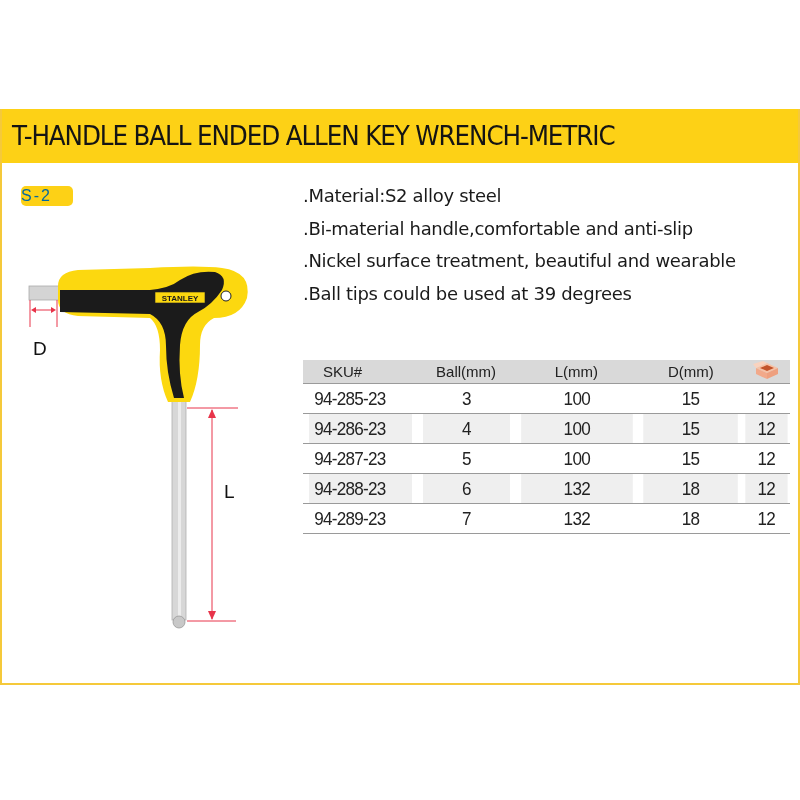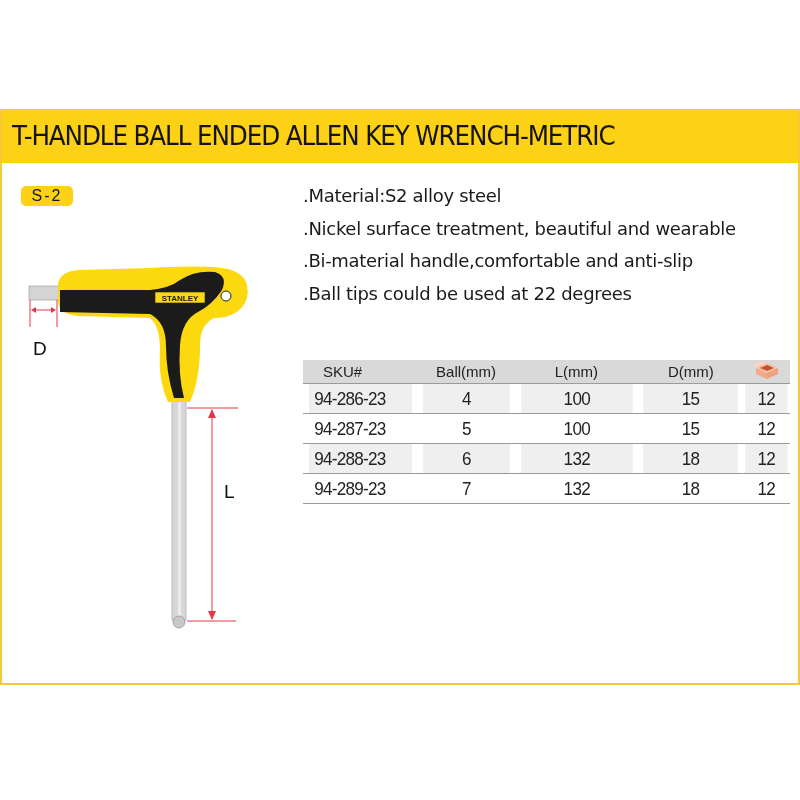--- a/index.html
+++ b/index.html
@@ -1,20 +1,20 @@
 <!DOCTYPE html>
 <html><head>
 <meta charset="utf-8">
 <style>
   html, body { margin:0; padding:0; background:#ffffff; }
   body { width:800px; height:800px; position:relative; overflow:hidden; font-family:"Liberation Sans", sans-serif; }
   .frame { position:absolute; left:0; top:109px; width:796px; height:574px; border:2px solid #f5c93a; border-top:none; box-sizing:content-box; }
   .title-band { position:absolute; left:0; top:109px; width:800px; height:54px; background:#fdd116; }
   .title { position:absolute; left:12px; top:120px; font-family:"DejaVu Sans", sans-serif; font-size:26.5px; color:#141414; letter-spacing:-1.2px; transform:scaleX(0.93); transform-origin:left center; white-space:nowrap; }
-  .badge { position:absolute; left:21px; top:186px; width:52px; height:20px; background:#fdd116; border-radius:5px; text-align:center; font-size:16px; line-height:20px; color:#0f172a; letter-spacing:2px; }
+  .badge { position:absolute; left:21px; top:186px; width:52px; height:20px; background:#fdd116; border-radius:5px; text-align:left; font-size:16px; line-height:20px; color:#0369a1; letter-spacing:2px; }
   .features { position:absolute; left:303px; top:184px; }
   .feature { font-family:"DejaVu Sans", sans-serif; font-size:18px; color:#1a1a1a; height:32.5px; line-height:24px; white-space:nowrap; letter-spacing:-0.3px; }
   table.specs { position:absolute; left:303px; top:360px; width:487px; border-collapse:collapse; font-family:"Liberation Sans", sans-serif; }
   table.specs th { background:#d9d9d9; height:19px; font-weight:normal; font-size:15px; color:#222; padding:0; }
   table.specs td { height:29px; border-top:1px solid #9a9a9a; font-size:19px; color:#222; padding:0; letter-spacing:-0.8px; transform:scaleX(0.9); }
   table.specs tr:last-child td { border-bottom:1px solid #9a9a9a; }
   table.specs tr.alt td { background:#efefef; }
   .c1 { width:99px; text-align:left; padding-left:6px !important; }
   .c2 { width:100px; text-align:center; }
   .c3 { width:130px; text-align:center; }
@@ -62,23 +62,23 @@
     <line x1="212" y1="410" x2="212" y2="619" stroke="#e8344a" stroke-width="1"></line>
     <polygon points="212,409 208,418 216,418" fill="#e8344a"></polygon>
     <polygon points="212,620 208,611 216,611" fill="#e8344a"></polygon>
   </svg>
   <div class="dim-label" style="left:33px;top:108px;">D</div>
   <div class="dim-label" style="left:224px;top:251px;">L</div>
 </div>
 
 <div class="features">
   <div class="feature">.Material:S2 alloy steel</div>
+  <div class="feature">.Bi-material handle,comfortable and anti-slip</div>
   <div class="feature">.Nickel surface treatment, beautiful and wearable</div>
-  <div class="feature">.Bi-material handle,comfortable and anti-slip</div>
-  <div class="feature">.Ball tips could be used at 22 degrees</div>
+  <div class="feature">.Ball tips could be used at 39 degrees</div>
 </div>
 
 <table class="specs">
   <thead>
     <tr>
       <th class="c1">SKU#</th>
       <th class="c2">Ball(mm)</th>
       <th class="c3">L(mm)</th>
       <th class="c4">D(mm)</th>
       <th class="c5">
@@ -86,20 +86,27 @@
           <polygon points="3,8 14,3 25,8 14,13" fill="#f6c2a6"></polygon>
           <polygon points="3,8 14,13 14,19 3,14" fill="#f2a98a"></polygon>
           <polygon points="25,8 14,13 14,19 25,14" fill="#eea07f"></polygon>
           <polygon points="7,8 14,5 21,8 14,11" fill="#c3532b"></polygon>
           <polygon points="3,8 0,4 10,1 14,3" fill="#f9d3bf"></polygon>
         </svg>
       </th>
     </tr>
   </thead>
   <tbody>
+    <tr>
+      <td class="c1">94-285-23</td>
+      <td class="c2">3</td>
+      <td class="c3">100</td>
+      <td class="c4">15</td>
+      <td class="c5">12</td>
+    </tr>
     <tr class="alt">
       <td class="c1">94-286-23</td>
       <td class="c2">4</td>
       <td class="c3">100</td>
       <td class="c4">15</td>
       <td class="c5">12</td>
     </tr>
     <tr>
       <td class="c1">94-287-23</td>
       <td class="c2">5</td>

